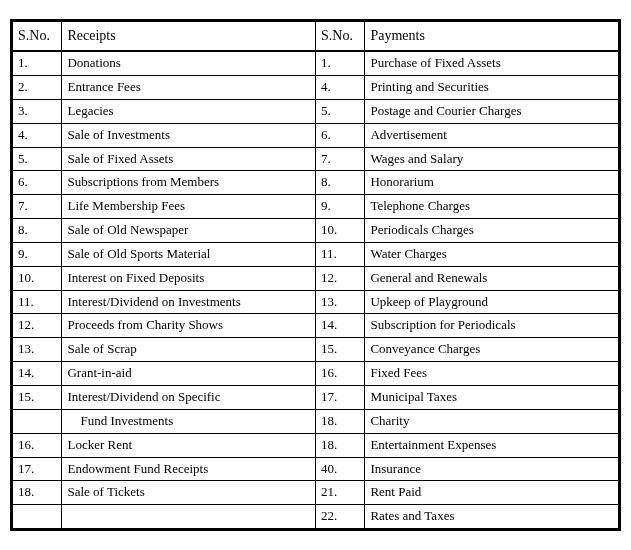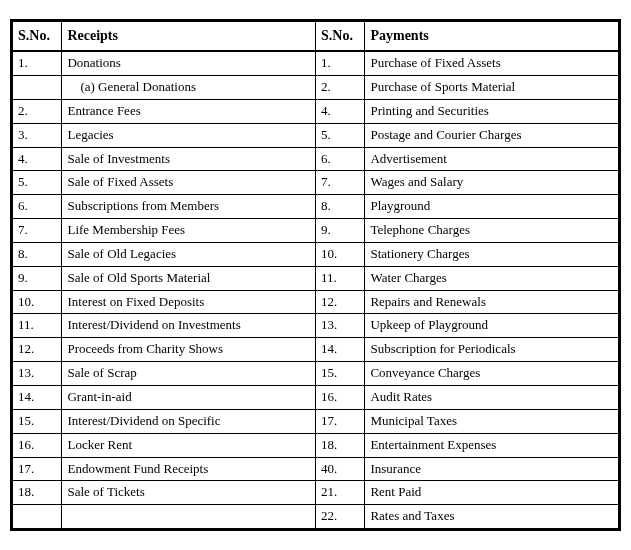--- a/index.html
+++ b/index.html
@@ -31,21 +31,21 @@
     }
 
     th, td {
       border: 1px solid #000;
       padding: 2px 5px;
       vertical-align: top;
       line-height: 1.45;
     }
 
     thead th {
-      font-weight: bold;
+      font-weight: normal;
       text-align: left;
       font-size: 14px;
       border-bottom: 2px solid #000;
       padding: 4px 5px;
     }
 
     .col-sno-left {
       width: 42px;
       text-align: left;
     }
@@ -83,26 +83,20 @@
       </tr>
     </thead>
     <tbody id="table-body">
     <tr>
           <td class="sno col-sno-left">1.</td>
           <td class="col-receipts">Donations</td>
           <td class="sno col-sno-right">1.</td>
           <td class="col-payments">Purchase of Fixed Assets</td>
         </tr>
         <tr>
-          <td class="sno col-sno-left"></td>
-          <td class="col-receipts" style="padding-left: 18px;">(a) General Donations</td>
-          <td class="sno col-sno-right">2.</td>
-          <td class="col-payments">Purchase of Sports Material</td>
-        </tr>
-        <tr>
           <td class="sno col-sno-left">2.</td>
           <td class="col-receipts">Entrance Fees</td>
           <td class="sno col-sno-right">4.</td>
           <td class="col-payments">Printing and Securities</td>
         </tr>
         <tr>
           <td class="sno col-sno-left">3.</td>
           <td class="col-receipts">Legacies</td>
           <td class="sno col-sno-right">5.</td>
           <td class="col-payments">Postage and Courier Charges</td>
@@ -116,45 +110,45 @@
         <tr>
           <td class="sno col-sno-left">5.</td>
           <td class="col-receipts">Sale of Fixed Assets</td>
           <td class="sno col-sno-right">7.</td>
           <td class="col-payments">Wages and Salary</td>
         </tr>
         <tr>
           <td class="sno col-sno-left">6.</td>
           <td class="col-receipts">Subscriptions from Members</td>
           <td class="sno col-sno-right">8.</td>
-          <td class="col-payments">Playground</td>
+          <td class="col-payments">Honorarium</td>
         </tr>
         <tr>
           <td class="sno col-sno-left">7.</td>
           <td class="col-receipts">Life Membership Fees</td>
           <td class="sno col-sno-right">9.</td>
           <td class="col-payments">Telephone Charges</td>
         </tr>
         <tr>
           <td class="sno col-sno-left">8.</td>
-          <td class="col-receipts">Sale of Old Legacies</td>
+          <td class="col-receipts">Sale of Old Newspaper</td>
           <td class="sno col-sno-right">10.</td>
-          <td class="col-payments">Stationery Charges</td>
+          <td class="col-payments">Periodicals Charges</td>
         </tr>
         <tr>
           <td class="sno col-sno-left">9.</td>
           <td class="col-receipts">Sale of Old Sports Material</td>
           <td class="sno col-sno-right">11.</td>
           <td class="col-payments">Water Charges</td>
         </tr>
         <tr>
           <td class="sno col-sno-left">10.</td>
           <td class="col-receipts">Interest on Fixed Deposits</td>
           <td class="sno col-sno-right">12.</td>
-          <td class="col-payments">Repairs and Renewals</td>
+          <td class="col-payments">General and Renewals</td>
         </tr>
         <tr>
           <td class="sno col-sno-left">11.</td>
           <td class="col-receipts">Interest/Dividend on Investments</td>
           <td class="sno col-sno-right">13.</td>
           <td class="col-payments">Upkeep of Playground</td>
         </tr>
         <tr>
           <td class="sno col-sno-left">12.</td>
           <td class="col-receipts">Proceeds from Charity Shows</td>
@@ -164,29 +158,35 @@
         <tr>
           <td class="sno col-sno-left">13.</td>
           <td class="col-receipts">Sale of Scrap</td>
           <td class="sno col-sno-right">15.</td>
           <td class="col-payments">Conveyance Charges</td>
         </tr>
         <tr>
           <td class="sno col-sno-left">14.</td>
           <td class="col-receipts">Grant-in-aid</td>
           <td class="sno col-sno-right">16.</td>
-          <td class="col-payments">Audit Rates</td>
+          <td class="col-payments">Fixed Fees</td>
         </tr>
         <tr>
           <td class="sno col-sno-left">15.</td>
           <td class="col-receipts">Interest/Dividend on Specific</td>
           <td class="sno col-sno-right">17.</td>
           <td class="col-payments">Municipal Taxes</td>
         </tr>
         <tr>
+          <td class="sno col-sno-left"></td>
+          <td class="col-receipts" style="padding-left: 18px;">Fund Investments</td>
+          <td class="sno col-sno-right">18.</td>
+          <td class="col-payments">Charity</td>
+        </tr>
+        <tr>
           <td class="sno col-sno-left">16.</td>
           <td class="col-receipts">Locker Rent</td>
           <td class="sno col-sno-right">18.</td>
           <td class="col-payments">Entertainment Expenses</td>
         </tr>
         <tr>
           <td class="sno col-sno-left">17.</td>
           <td class="col-receipts">Endowment Fund Receipts</td>
           <td class="sno col-sno-right">40.</td>
           <td class="col-payments">Insurance</td>

